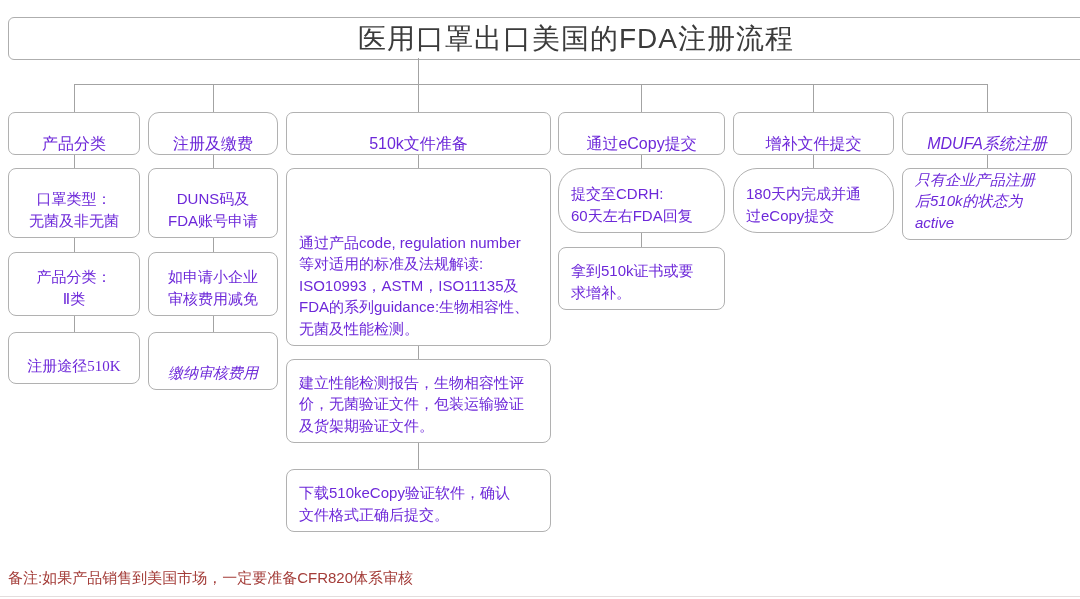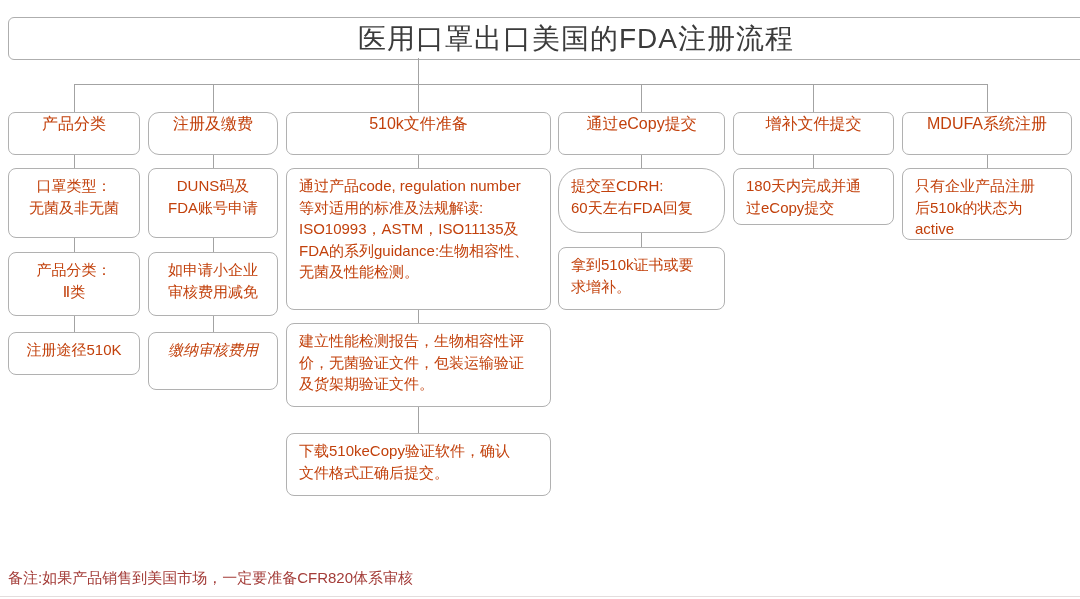--- a/index.html
+++ b/index.html
@@ -12,22 +12,22 @@
     border:1px solid #aeaeae; border-radius:6px; background:#fff;
     display:flex; align-items:center; justify-content:center;
     font-size:28px; color:#3b3b3b; letter-spacing:1px;padding-left:36px;
   }
   .line { position:absolute; background:#a3a3a3; }
   .line.v { width:1px; }
   .line.h { height:1px; }
   .col { position:absolute; top:112px; display:flex; flex-direction:column; align-items:stretch; }
   .box {
     box-sizing:border-box; border:1px solid #b1b1b1; border-radius:8px; background:#fff;
-    display:flex; align-items:flex-start; font-size:15px; line-height:21.5px;
-    padding:6px 12px; white-space:pre-line; color:#c2410c;
+    display:flex; align-items:flex-end; font-size:15px; line-height:21.5px;
+    padding:6px 12px; white-space:pre-line; color:#6d28d9;
   }
   .box > span { width:100%; }
   .box.hdr { font-size:16px; padding:0 4px; border-radius:7px; }
   .tc { text-align:center; justify-content:center; }
   .stub { height:13px; display:flex; justify-content:center; }
   .stub.s14 { height:14px; }
   .stub.s16 { height:16px; }
   .stub::before { content:""; width:1px; background:#a3a3a3; }
   .note {
     position:absolute; left:8px; top:569px; font-size:15px; color:#a33c38;
@@ -60,21 +60,21 @@
     <div class="box tc" style="height:70px;">
       <span>口罩类型：
 无菌及非无菌</span>
     </div>
     <div class="stub s14"></div>
     <div class="box tc" style="height:64px;">
       <span>产品分类：
 Ⅱ类</span>
     </div>
     <div class="stub s16"></div>
-    <div class="box tc" style="height:43px;">
+    <div class="box tc" style="height:52px;font-family:Liberation Serif, serif;">
       <span>注册途径510K</span>
     </div>
   </div>
 
   <div class="col" style="left:148px; width:130px;">
     <div class="box hdr tc" style="height:43px;border-radius:11px;">
       <span>注册及缴费</span>
     </div>
     <div class="stub"></div>
     <div class="box tc" style="height:70px;">
@@ -90,21 +90,21 @@
     <div class="box tc" style="height:58px;font-style:italic;">
       <span>缴纳审核费用</span>
     </div>
   </div>
 
   <div class="col" style="left:286px; width:265px;">
     <div class="box hdr tc" style="height:43px;">
       <span>510k文件准备</span>
     </div>
     <div class="stub"></div>
-    <div class="box" style="height:142px;">
+    <div class="box" style="height:178px;">
       <span>通过产品code, regulation number
 等对适用的标准及法规解读:
 ISO10993，ASTM，ISO11135及
 FDA的系列guidance:生物相容性、
 无菌及性能检测。</span>
     </div>
     <div class="stub"></div>
     <div class="box" style="height:84px;">
       <span>建立性能检测报告，生物相容性评
 价，无菌验证文件，包装运输验证
@@ -132,27 +132,27 @@
       <span>拿到510k证书或要
 求增补。</span>
     </div>
   </div>
 
   <div class="col" style="left:733px; width:161px;">
     <div class="box hdr tc" style="height:43px;">
       <span>增补文件提交</span>
     </div>
     <div class="stub"></div>
-    <div class="box" style="height:57px;">
+    <div class="box" style="height:65px;border-radius:24px;">
       <span>180天内完成并通
 过eCopy提交</span>
     </div>
   </div>
 
-  <div class="col" style="left:902px; width:170px;">
+  <div class="col" style="left:902px; width:170px;font-style:italic;">
     <div class="box hdr tc" style="height:43px;">
       <span>MDUFA系统注册</span>
     </div>
     <div class="stub"></div>
     <div class="box" style="height:72px;">
       <span>只有企业产品注册
 后510k的状态为
 active</span>
     </div>
   </div>

